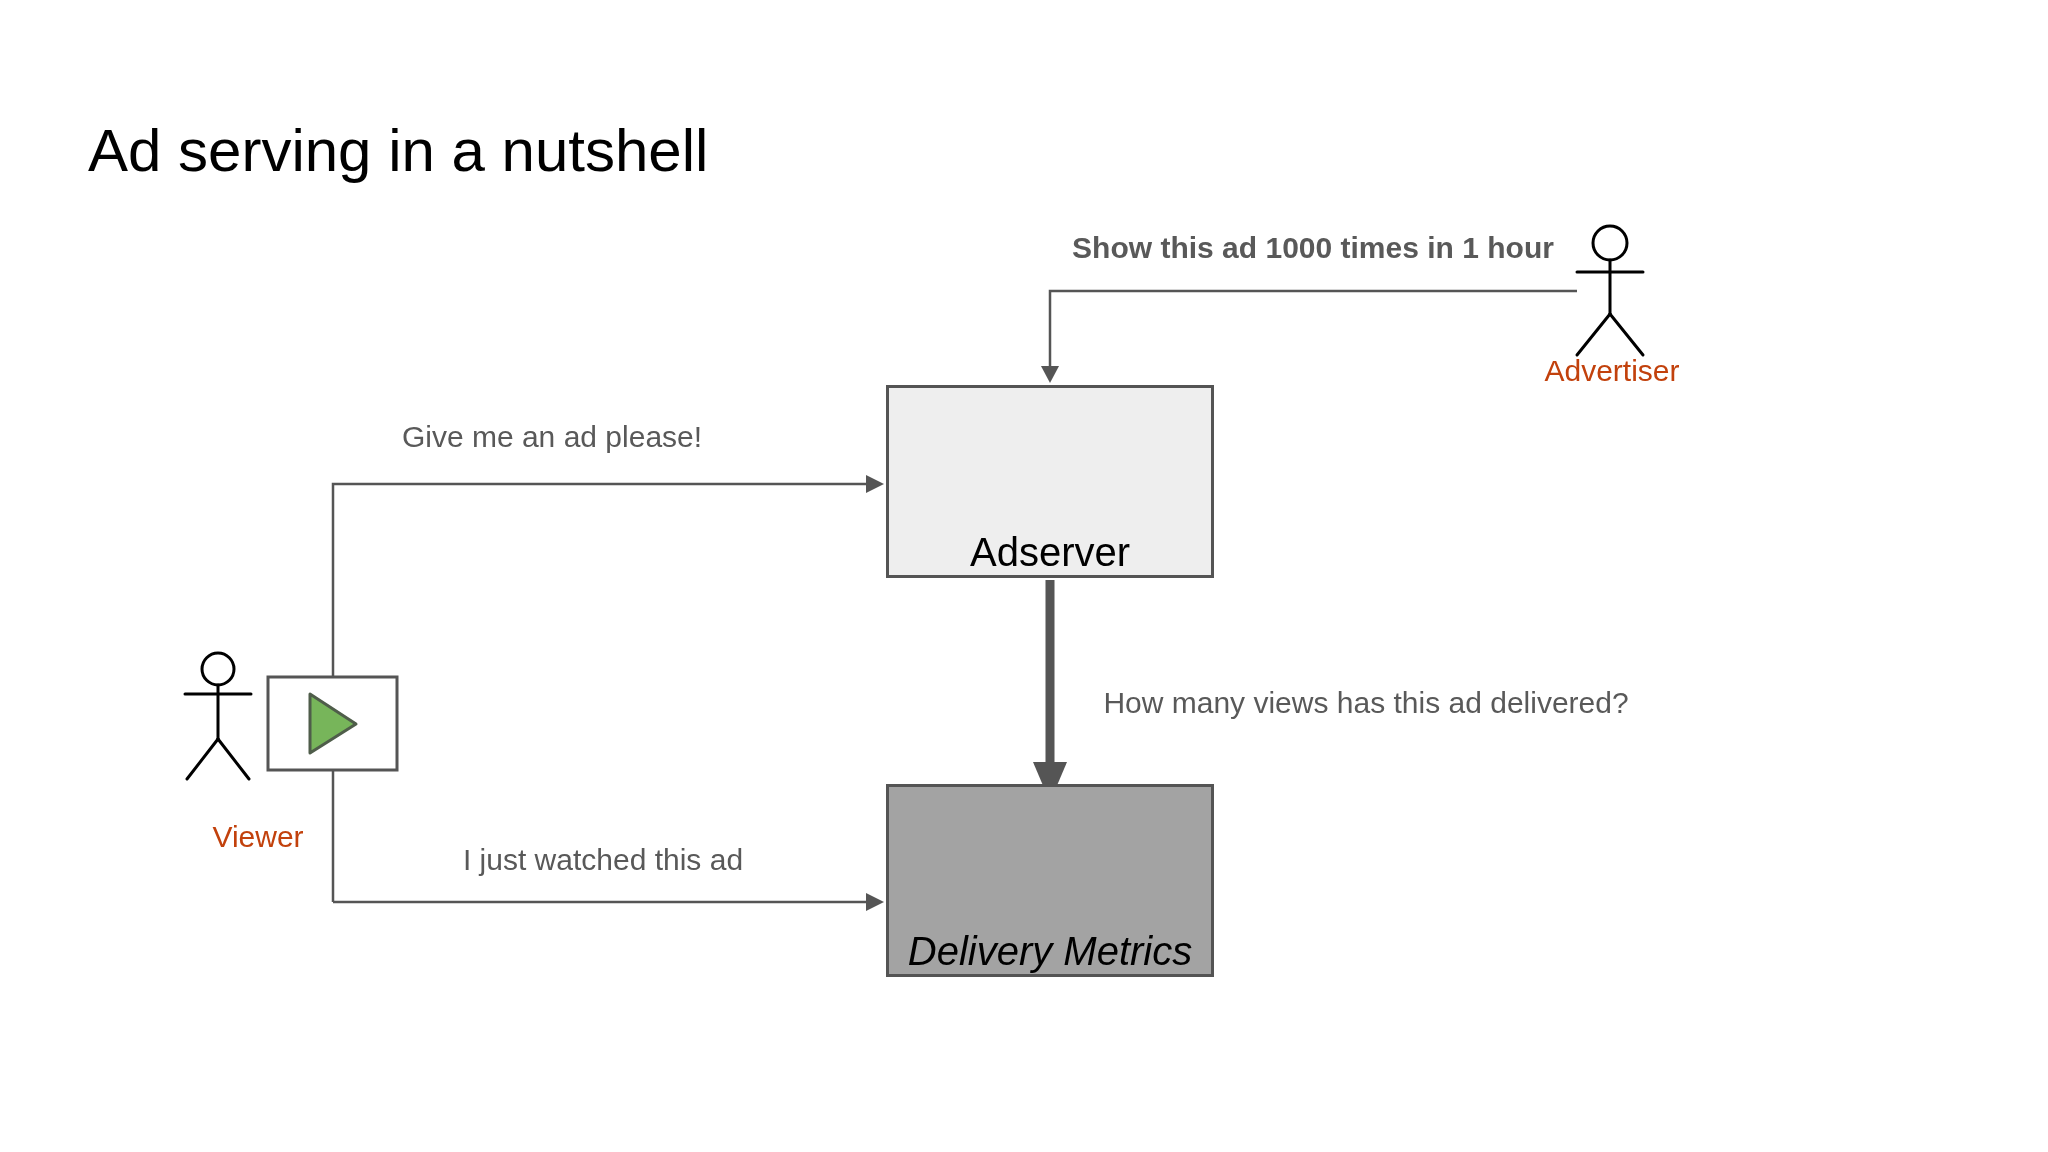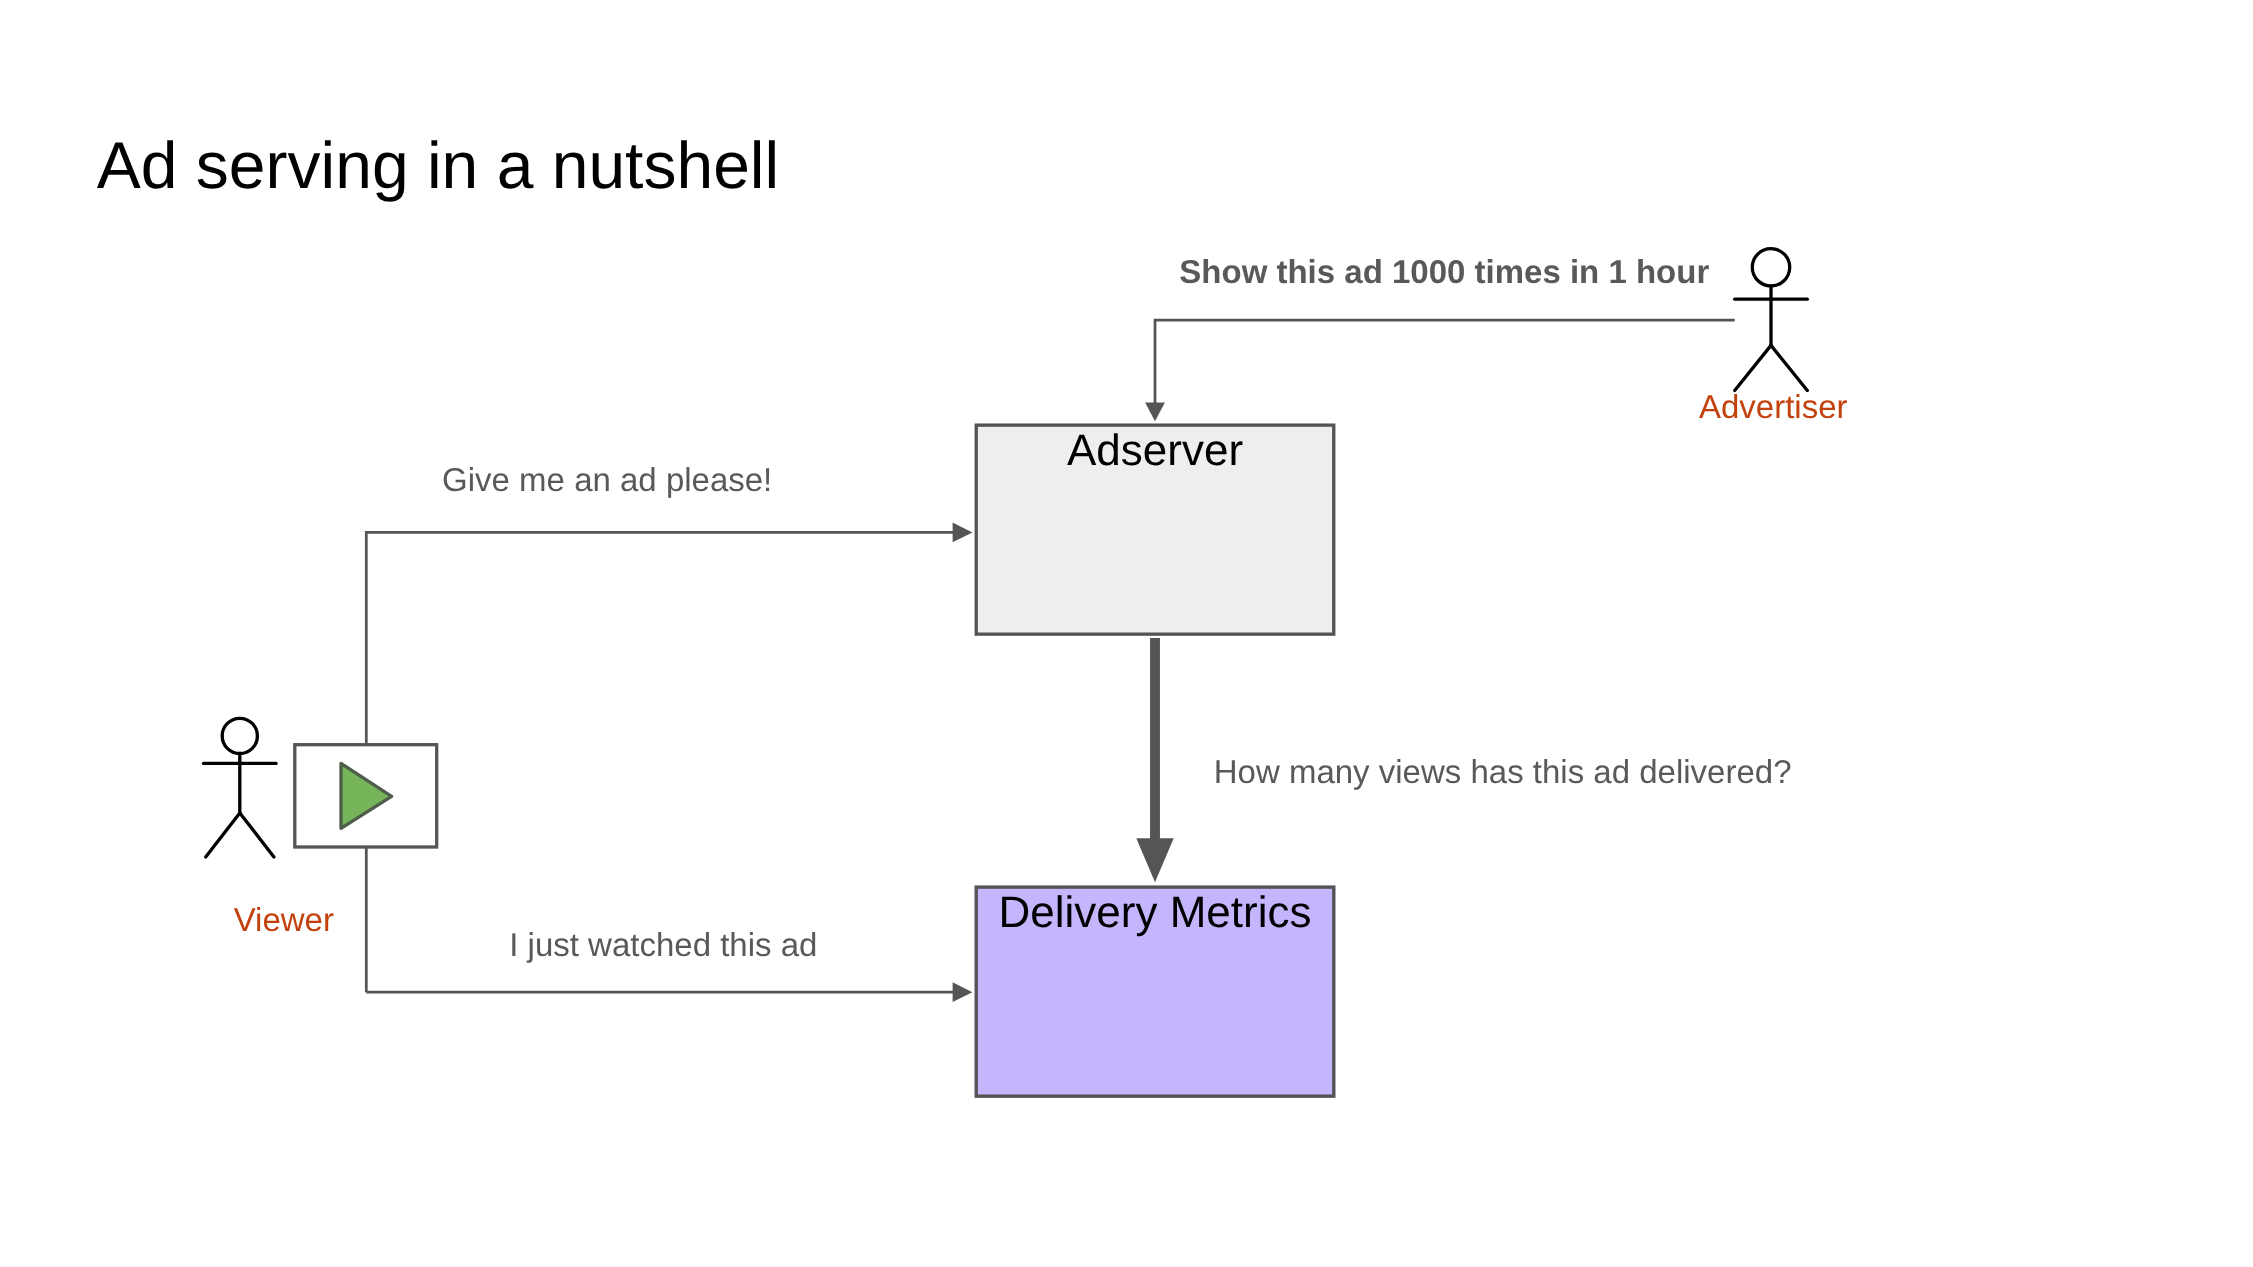--- a/index.html
+++ b/index.html
@@ -77,35 +77,36 @@
     color: #c2410c;
     white-space: nowrap;
   }
   .node {
     position: absolute;
     box-sizing: border-box;
     width: 328px;
     height: 193px;
     border: 3px solid #545454;
     display: flex;
-    align-items: flex-start;
+    align-items: flex-end;
     justify-content: center;
     font-size: 40px;
     color: #000000;
     white-space: nowrap;
   }
   .node-adserver {
     left: 886px;
     top: 385px;
     background: #eeeeee;
   }
   .node-metrics {
     left: 886px;
-    top: 805px;
-    background: #c4b5fd;
+    top: 784px;
+    background: #a3a3a3;
+    font-style: italic;
   }
 </style>
 </head>
 <body>
 
 <div class="slide">
 
   <h1 class="slide-title">Ad serving in a nutshell</h1>
 
   <svg class="diagram-svg" viewBox="0 0 2048 1152" xmlns="http://www.w3.org/2000/svg">

